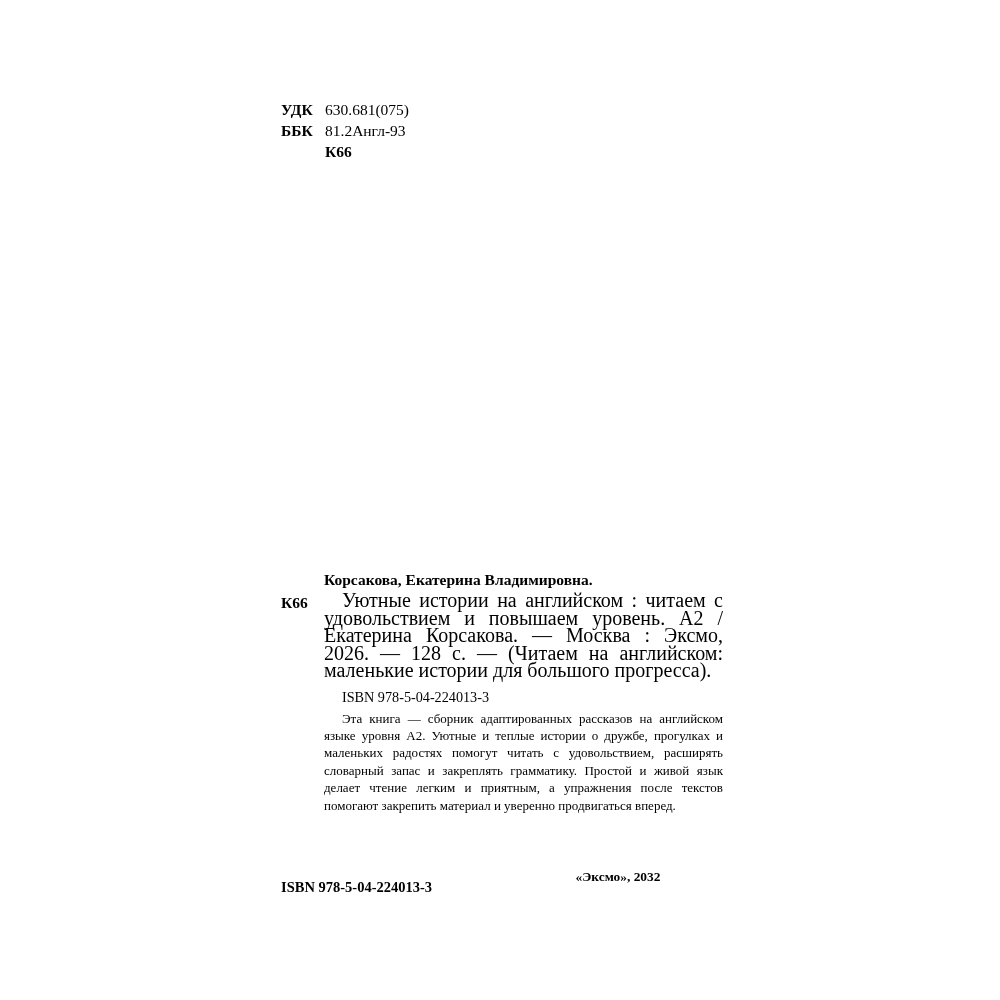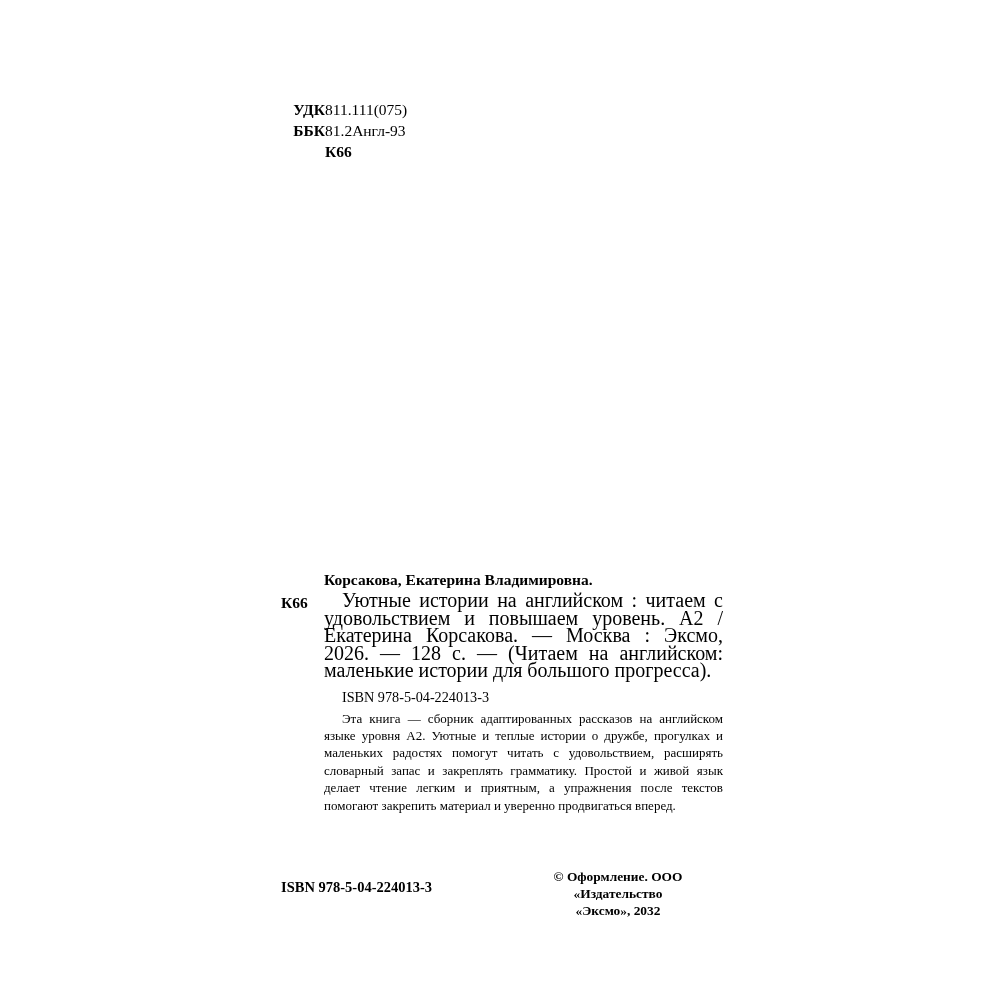--- a/index.html
+++ b/index.html
@@ -27,21 +27,20 @@
   .top-block {
     position: absolute;
     left: 281px;
     top: 99px;
     font-size: 15.5px;
     line-height: 21px;
   }
   .top-row {
     display: flex;
     white-space: pre;
-    text-align: right;
   }
   .top-label {
     font-weight: bold;
     width: 44px;
     display: inline-block;
   }
   .top-value {
     display: inline-block;
   }
   .top-code {
@@ -129,21 +128,21 @@
   }
 </style>
 </head>
 <body>
 
 <div class="page">
 
   <div class="top-block">
     <div class="top-row">
       <span class="top-label">УДК</span>
-      <span class="top-value">811.111(075)</span>
+      <span class="top-value">630.681(075)</span>
     </div>
     <div class="top-row">
       <span class="top-label">ББК</span>
       <span class="top-value">81.2Англ-93</span>
     </div>
     <span class="top-code">К66</span>
   </div>
 
   <div class="card">
     <div class="card-author">Корсакова, Екатерина Владимировна.</div>
@@ -151,17 +150,16 @@
       <div class="card-sig">К66</div>
       <div class="card-desc">Уютные истории на английском : читаем с удовольствием и повышаем уровень. А2 / Екатерина Корсакова. — Москва : Эксмо, 2026. — 128 с. — (Читаем на английском: маленькие истории для большого прогресса).</div>
     </div>
     <div class="isbn-line">ISBN 978-5-04-224013-3</div>
     <div class="annotation">Эта книга — сборник адаптированных рассказов на английском языке уровня А2. Уютные и теплые истории о дружбе, прогулках и маленьких радостях помогут читать с удовольствием, расширять словарный запас и закреплять грамматику. Простой и живой язык делает чтение легким и приятным, а упражнения после текстов помогают закрепить материал и уверенно продвигаться вперед.</div>
   </div>
 
 
   <div class="footer-isbn">ISBN 978-5-04-224013-3</div>
   <div class="copyright">
-    <div>© Оформление. ООО «Издательство</div>
     <div>«Эксмо», 2032</div>
   </div>
 
 </div>
 
 </body></html>

